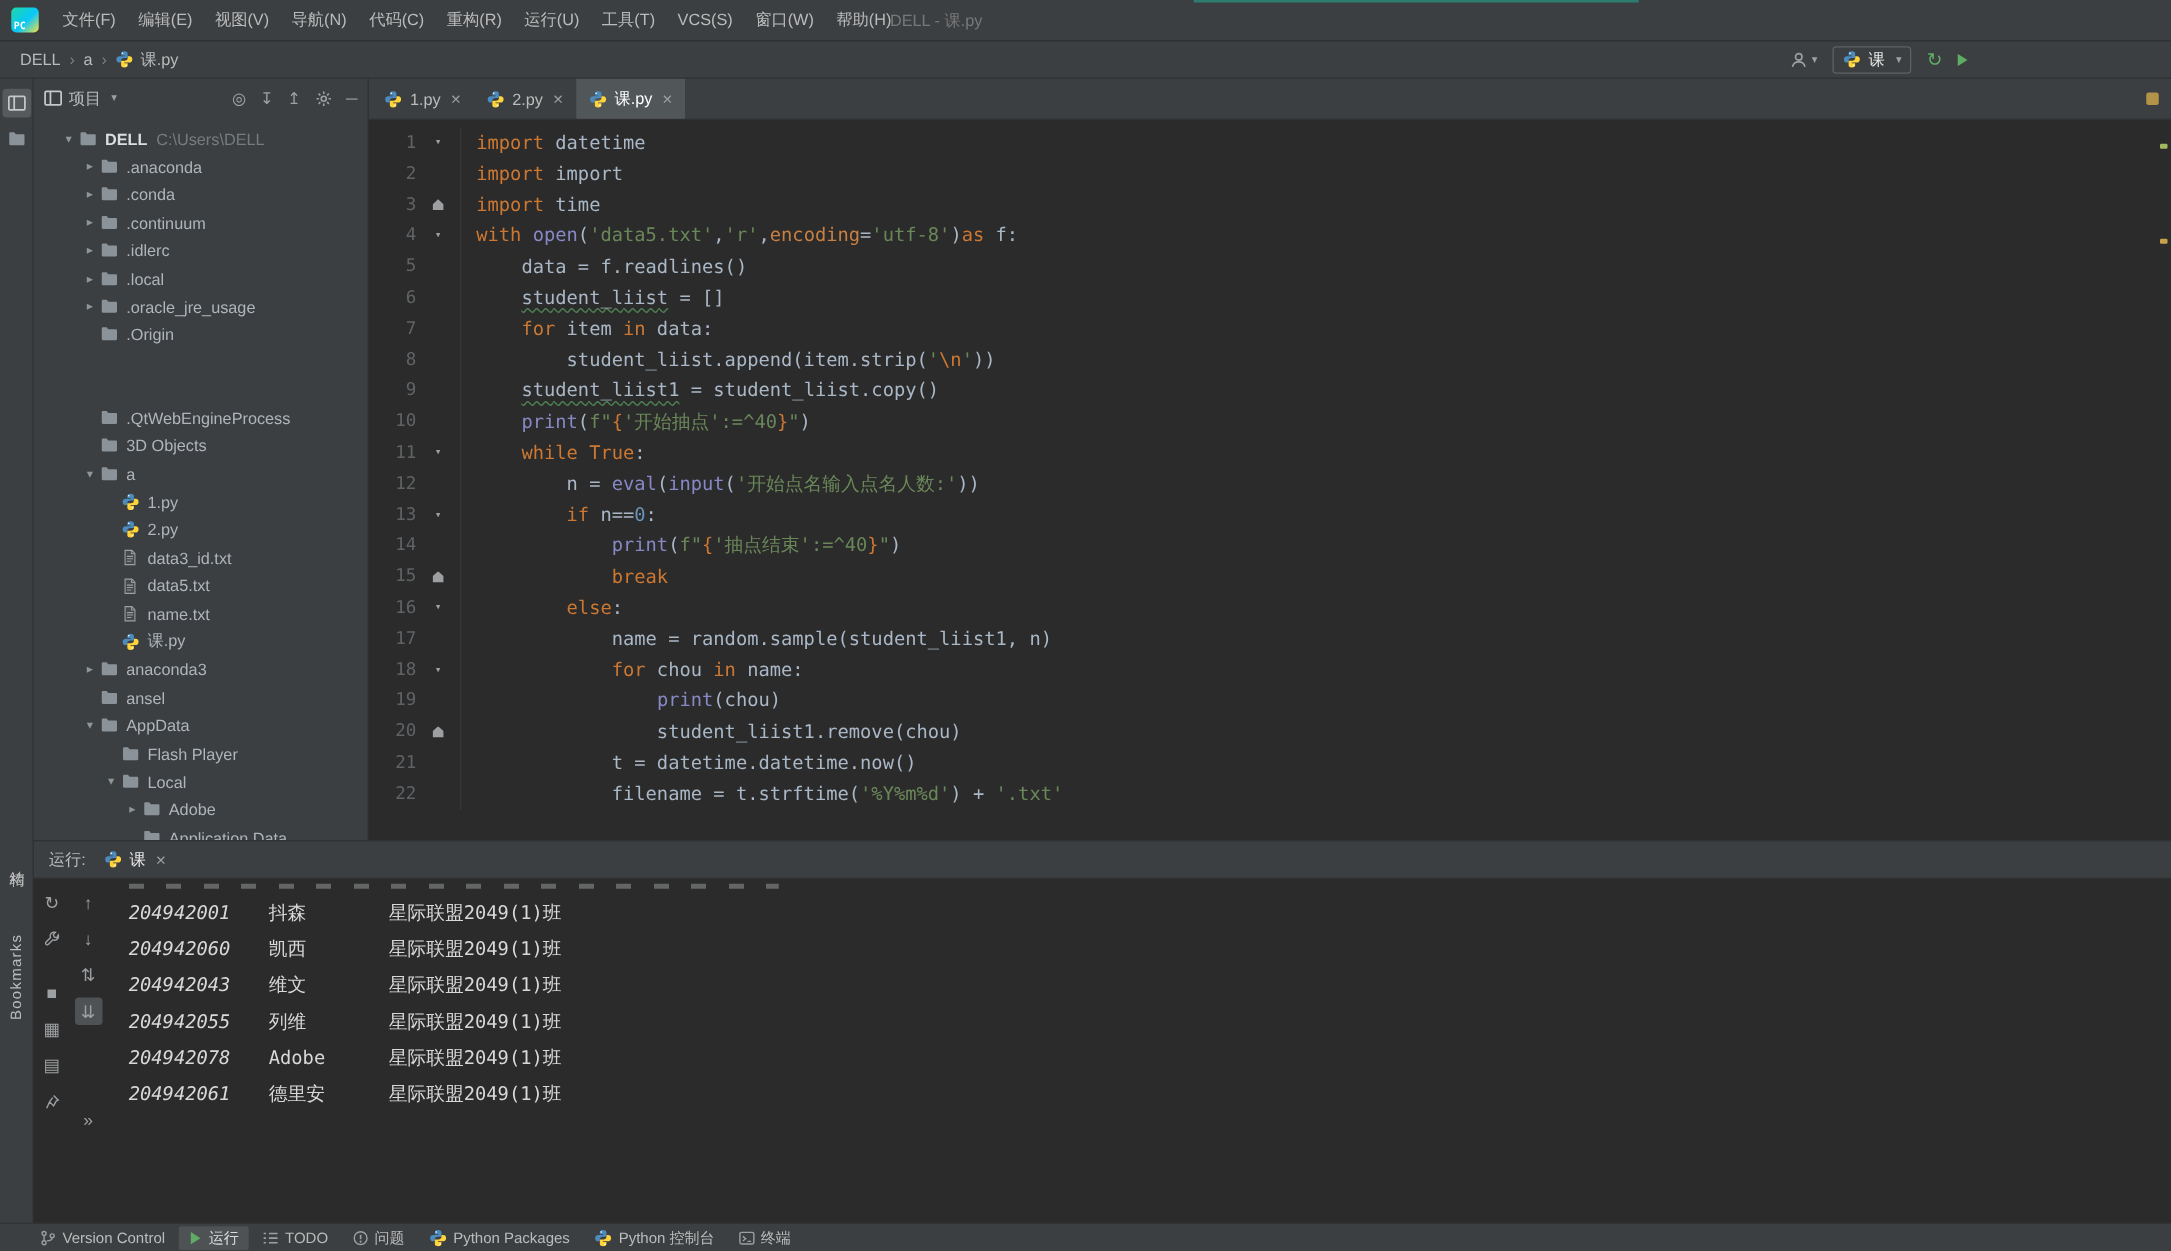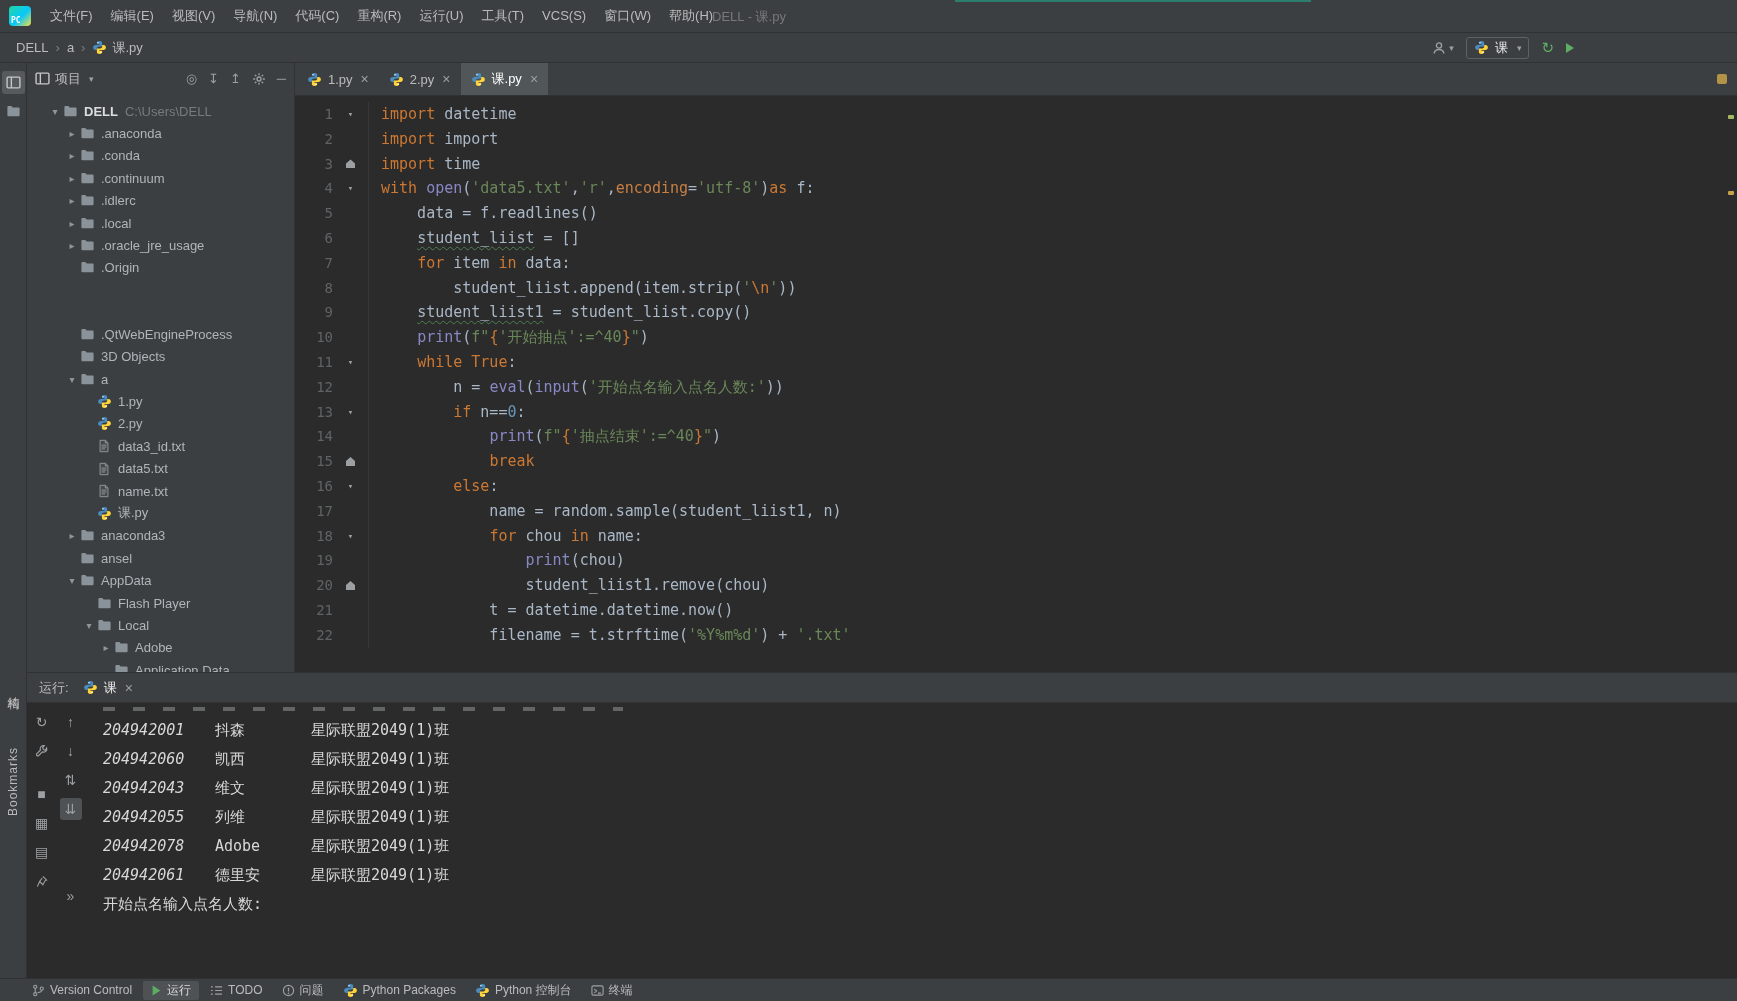--- a/index.html
+++ b/index.html
@@ -610,21 +610,20 @@
             <div class="crow">
               <span class="cid">204942078</span>
               <span class="cname">Adobe</span>
               <span class="ccls">星际联盟2049(1)班</span>
             </div>
             <div class="crow">
               <span class="cid">204942061</span>
               <span class="cname">德里安</span>
               <span class="ccls">星际联盟2049(1)班</span>
             </div>
-            <div class="cprompt">开始点名输入点名人数:</div>
           </div>
       </div>
     </div>
   </div>
 </div>
 
 <div class="bottombar" id="bottombar">
     <div class="bb-item">
       <span class="icon">
         <svg width="13" height="13" viewBox="0 0 14 14">

